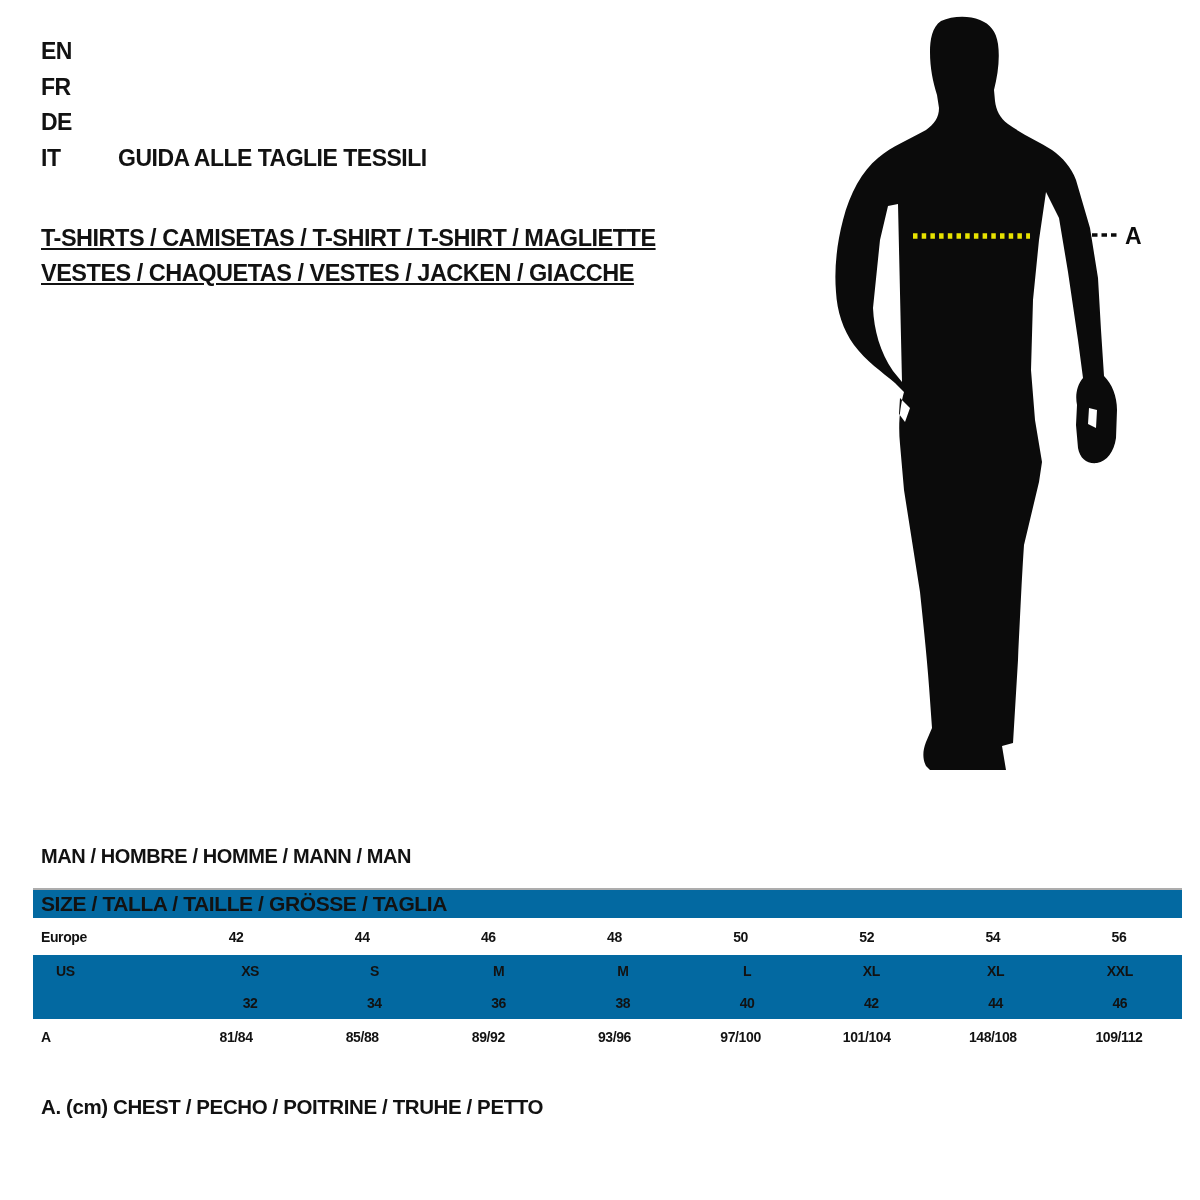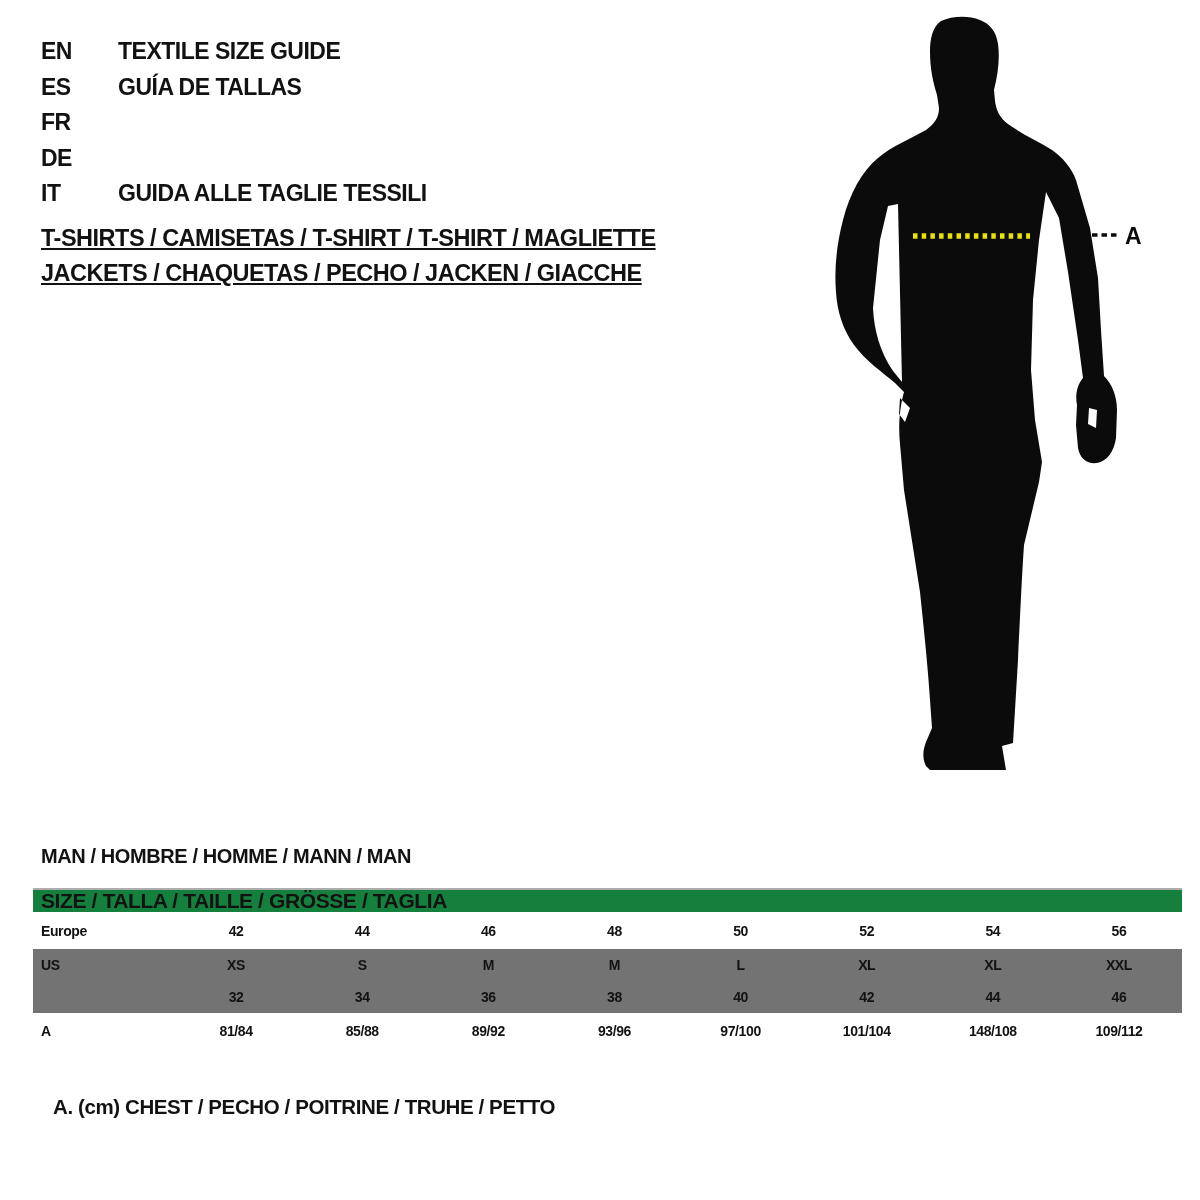--- a/index.html
+++ b/index.html
@@ -70,92 +70,87 @@
     white-space: nowrap;
   }
   
   .size-table {
     position: absolute;
     left: 33px;
     top: 888px;
     width: 1149px;
   }
   .thead-bar {
-    height: 24px;
-    background: #15803d;
+    height: 30px;
+    background: #0369a1;
     border-top: 2px solid #adadad;
     display: flex;
     align-items: center;
     padding-left: 8px;
     box-sizing: border-box;
     font-size: 21px;
     font-weight: bold;
     letter-spacing: -0.4px;
     white-space: nowrap;
   }
   .trow {
     display: grid;
     grid-template-columns: 140px repeat(8, 1fr);
     align-items: center;
   }
   .trow.h38 { height: 37px; }
   .trow.h32 { height: 32px; }
   .trow.h36 { height: 36px; }
-  .trow.shaded { background: #737373; }
+  .trow.shaded { background: #0369a1; padding-left: 15px; }
   .tcell {
     text-align: center;
     font-size: 14px;
     font-weight: bold;
     letter-spacing: -0.4px;
     white-space: nowrap;
   }
   .tcell.label {
     text-align: left;
     padding-left: 8px;
   }
   
   .footnote {
     position: absolute;
-    left: 53px;
+    left: 41px;
     top: 1095px;
     font-size: 20.5px;
     font-weight: bold;
     letter-spacing: -0.4px;
     white-space: nowrap;
   }
 </style>
 </head>
 <body>
 
 <div class="page">
 
   <div class="lang-block">
     <div class="lang-row">
       <span class="lang-code">EN</span>
-      <span class="lang-title">TEXTILE SIZE GUIDE</span>
-    </div>
-    <div class="lang-row">
-      <span class="lang-code">ES</span>
-      <span class="lang-title">GUÍA DE TALLAS</span>
     </div>
     <div class="lang-row">
       <span class="lang-code">FR</span>
     </div>
     <div class="lang-row">
       <span class="lang-code">DE</span>
     </div>
     <div class="lang-row">
       <span class="lang-code">IT</span>
       <span class="lang-title">GUIDA ALLE TAGLIE TESSILI</span>
     </div>
   </div>
 
   <div class="cat-block">
     <div class="cat-line">T-SHIRTS / CAMISETAS / T-SHIRT / T-SHIRT / MAGLIETTE</div>
-    <div class="cat-line">JACKETS / CHAQUETAS / PECHO / JACKEN / GIACCHE</div>
+    <div class="cat-line">VESTES / CHAQUETAS / VESTES / JACKEN / GIACCHE</div>
   </div>
 
   <div class="figure-wrap">
     <svg width="380" height="800" viewBox="0 0 380 800" xmlns="http://www.w3.org/2000/svg">
       <path fill="#0b0b0b" fill-rule="evenodd" d="
         M121,21
         C112,27 110,40 110,52
         C110,68 113,82 117,95
         L119,108
         C119,118 114,124 106,130

